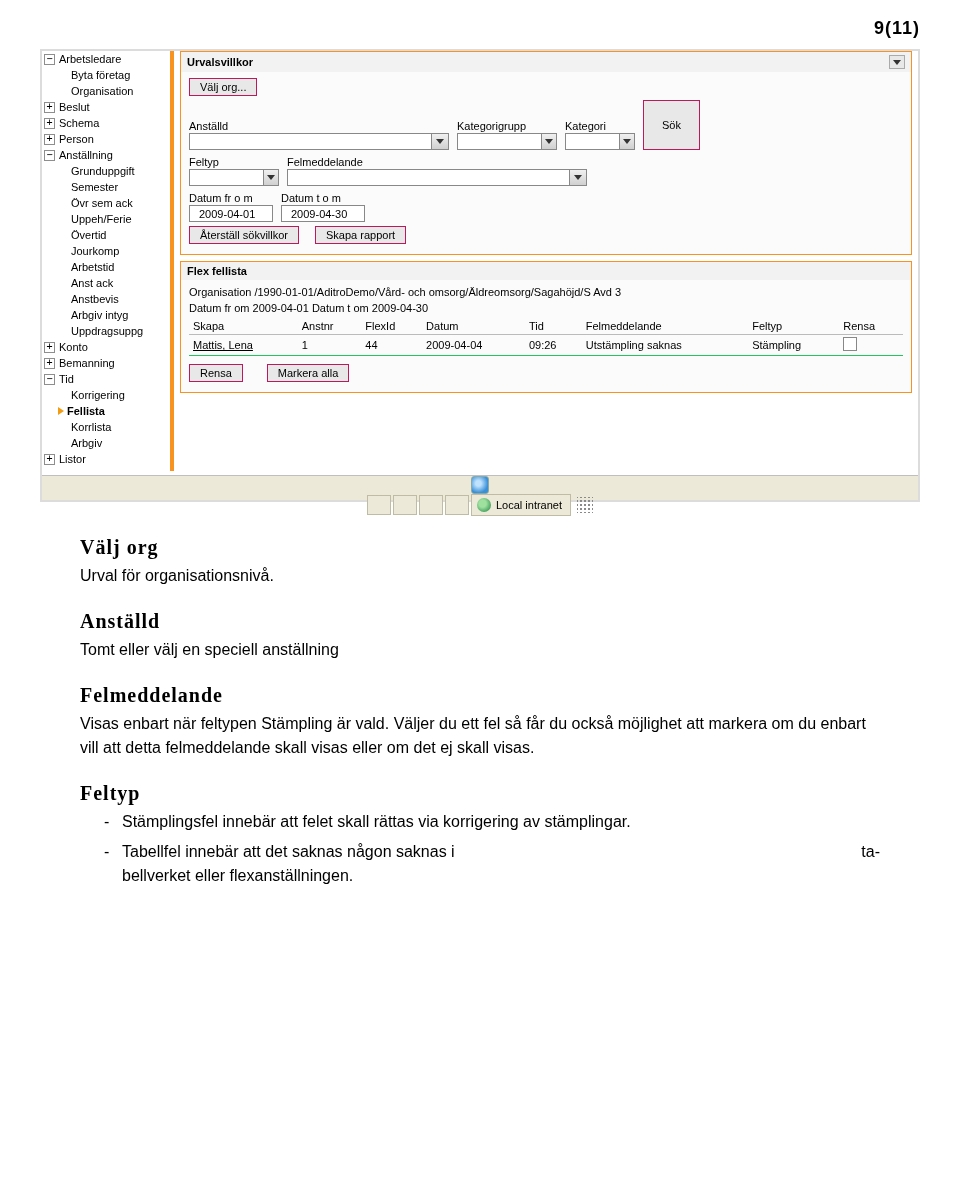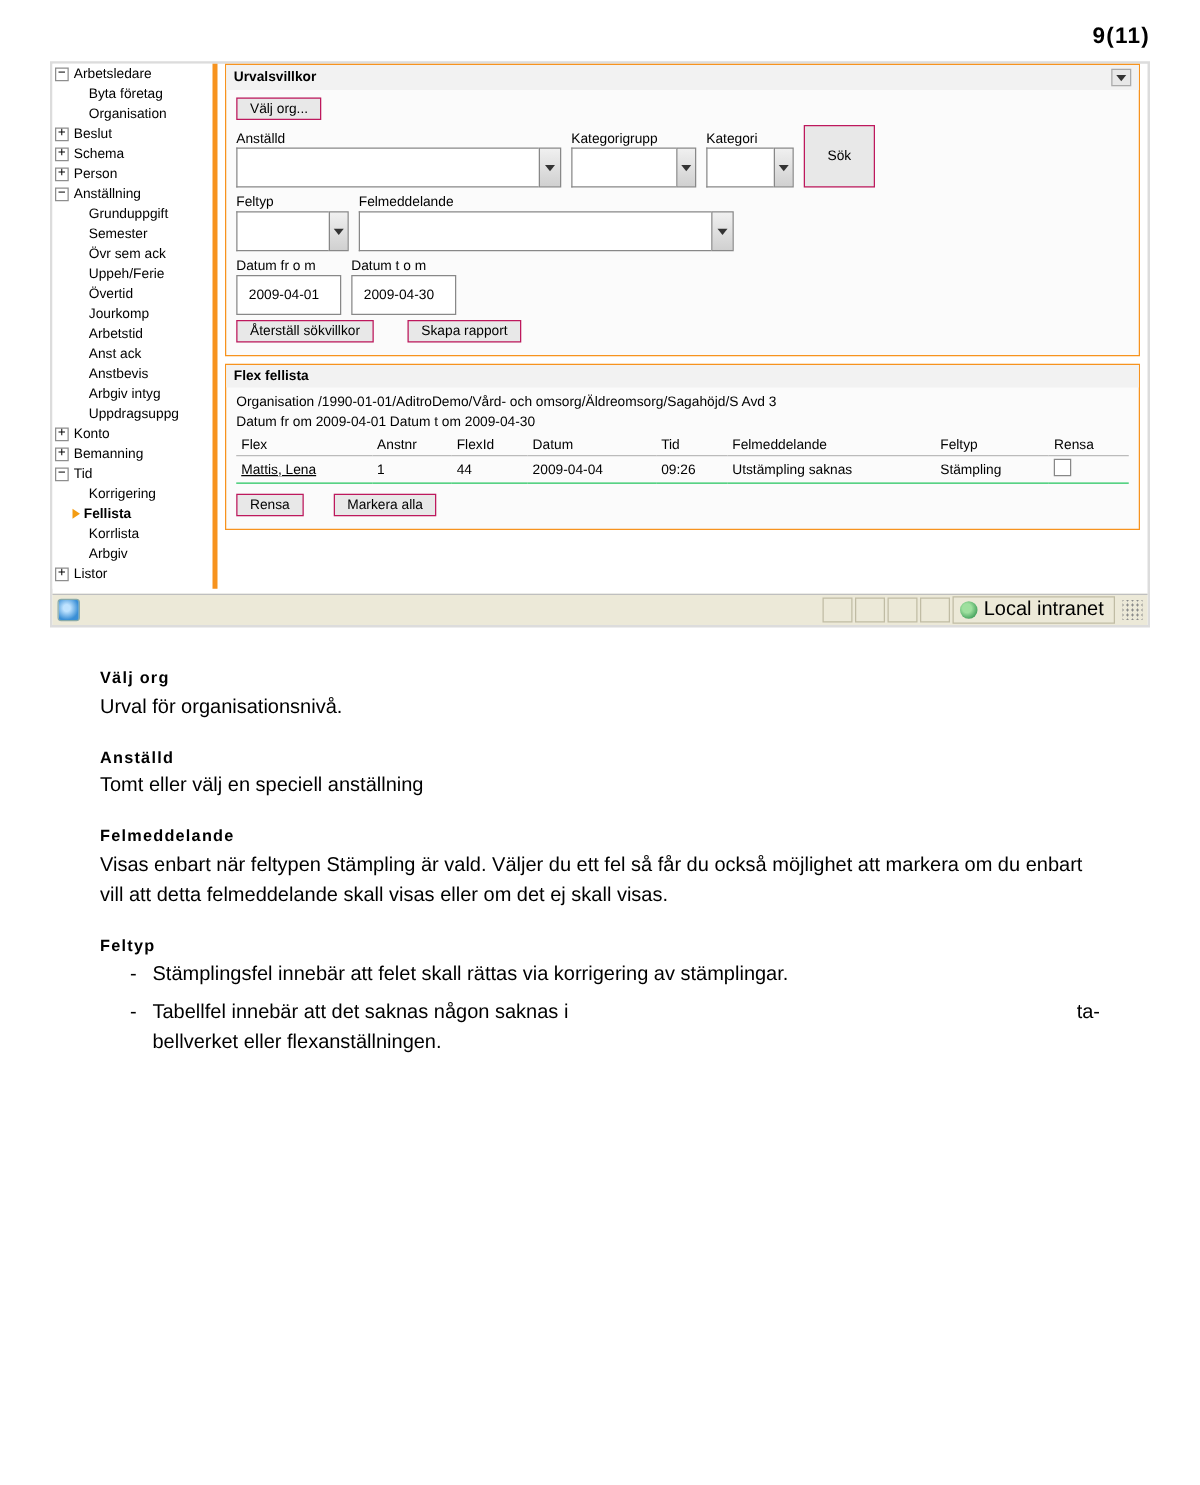--- a/index.html
+++ b/index.html
@@ -126,21 +126,21 @@
     padding:2px 10px;
     font-size:11px;
     color:#000;
     text-decoration: underline;
     text-decoration-color:#e8e8e8;
     cursor:pointer;
   }
   .input {
     border:1px solid #888;
     background:#fff;
-    height:32px;
+    height:17px;
     font-size:11px;
     padding:0 9px;
     box-sizing:border-box;
   }
   .combo {
     display:inline-flex;
     align-items:stretch;
   }
   .combo .input { border-right:none; }
   .combo .dd {
@@ -179,24 +179,25 @@
     width:12px;height:12px;border:1px solid #888;background:#fff;display:inline-block;
   }
 
   .statusbar {
     height:24px;
     background:#ece9d8;
     border-top:1px solid #bfbfbf;
     display:flex;
     align-items:center;
     justify-content:space-between;
-    font-size:16px;
+    font-size:11px;
     color:#000;
     padding:0 4px;
     margin-top:4px;
+    flex-direction:column;
   }
   .status-left { display:flex; gap:4px; align-items:center;}
   .status-ie {
     width:16px;height:16px;border-radius:3px;
     background: radial-gradient(circle at 40% 40%, #bfe3ff 20%,#3a8fd6 70%);
     border:1px solid #8aa;
   }
   .status-cells { display:flex; gap:2px; align-items:center;}
   .cell {
     width:22px;height:18px;border:1px solid #c0bca4;background:#ece9d8;
@@ -220,23 +221,23 @@
 
   
   .doctext {
     margin: 8px 80px 40px 80px;
     font-family: Verdana, Arial, sans-serif;
     font-size: 16px;
     line-height: 1.5;
     color:#000;
   }
   .doctext h4 {
-    font-family: Liberation Sans, sans-serif;
+    font-family: Liberation Serif, serif;
     font-weight: bold;
-    font-size: 13px;
+    font-size: 20px;
     margin: 18px 0 0 0;
     letter-spacing: 1px;
   }
   .doctext p { margin: 2px 0 10px 0; }
   .doctext ul { margin:2px 0 10px 24px; padding:0; list-style-type:none; }
   .doctext li { margin-bottom:6px; }
   .li-bullet { display:inline-block; width:18px; }
   .li-ta { display:flex; justify-content:space-between; }
 </style>
 </head>
@@ -428,39 +429,39 @@
             <div>
               <span class="lbl">Datum fr o m</span>
               <input class="input" style="width: 84px;" value="2009-04-01">
             </div>
             <div>
               <span class="lbl">Datum t o m</span>
               <input class="input" style="width: 84px;" value="2009-04-30">
             </div>
           </div>
 
-          <div class="row flex" style="gap:27px">
+          <div class="row flex" style="gap:16px">
             <span class="btn">Återställ sökvillkor</span>
             <span class="btn">Skapa rapport</span>
           </div>
         </div>
       </div>
 
       <div class="panel">
         <div class="panel-head">
           <span>Flex fellista</span>
         </div>
         <div class="panel-body">
           <div class="row">Organisation /1990-01-01/AditroDemo/Vård- och omsorg/Äldreomsorg/Sagahöjd/S Avd 3</div>
           <div class="row">Datum fr om 2009-04-01 Datum t om 2009-04-30</div>
 
           <table class="data">
             <thead>
               <tr>
-                <th>Flex</th>
+                <th>Skapa</th>
                 <th>Anstnr</th>
                 <th>FlexId</th>
                 <th>Datum</th>
                 <th>Tid</th>
                 <th>Felmeddelande</th>
                 <th>Feltyp</th>
                 <th>Rensa</th>
               </tr>
             </thead>
             <tbody>

